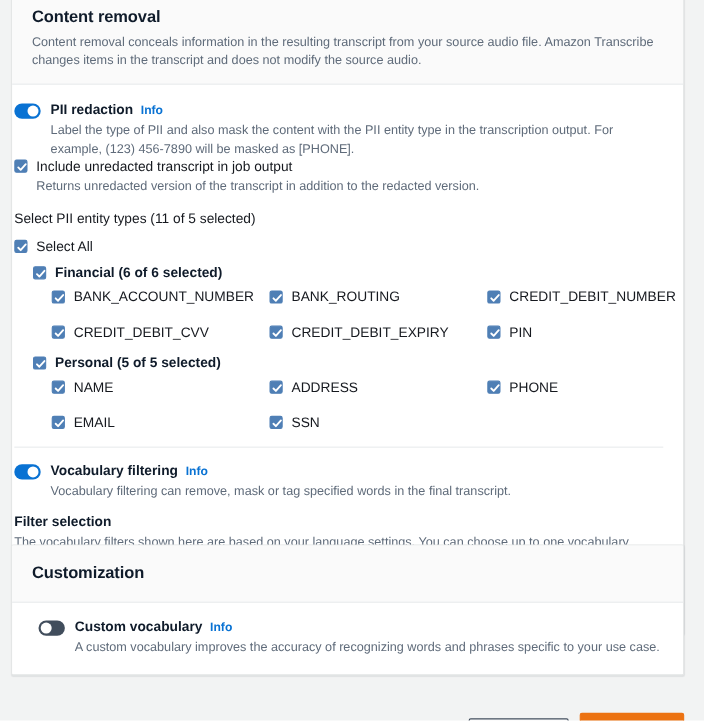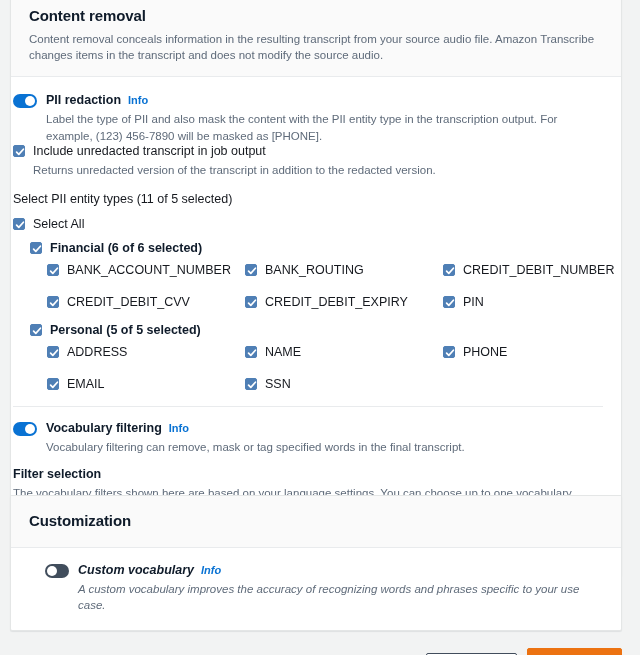--- a/index.html
+++ b/index.html
@@ -394,29 +394,29 @@
           <span class="cb-label bold">Personal (5 of 5 selected)</span>
         </div>
 
         <div class="entity-grid indent-1">
           <div class="row-cb">
             <span class="cb">
                 <svg width="10" height="10" viewBox="0 0 10 10">
                   <path d="M1.6 5.2 L3.8 7.4 L8.4 2.2" stroke="#ffffff" stroke-width="1.7" fill="none" stroke-linecap="round" stroke-linejoin="round"></path>
                 </svg>
               </span>
+            <span class="cb-label">NAME</span>
+          </div>
+          <div class="row-cb">
+            <span class="cb">
+                <svg width="10" height="10" viewBox="0 0 10 10">
+                  <path d="M1.6 5.2 L3.8 7.4 L8.4 2.2" stroke="#ffffff" stroke-width="1.7" fill="none" stroke-linecap="round" stroke-linejoin="round"></path>
+                </svg>
+              </span>
             <span class="cb-label">ADDRESS</span>
-          </div>
-          <div class="row-cb">
-            <span class="cb">
-                <svg width="10" height="10" viewBox="0 0 10 10">
-                  <path d="M1.6 5.2 L3.8 7.4 L8.4 2.2" stroke="#ffffff" stroke-width="1.7" fill="none" stroke-linecap="round" stroke-linejoin="round"></path>
-                </svg>
-              </span>
-            <span class="cb-label">NAME</span>
           </div>
           <div class="row-cb">
             <span class="cb">
                 <svg width="10" height="10" viewBox="0 0 10 10">
                   <path d="M1.6 5.2 L3.8 7.4 L8.4 2.2" stroke="#ffffff" stroke-width="1.7" fill="none" stroke-linecap="round" stroke-linejoin="round"></path>
                 </svg>
               </span>
             <span class="cb-label">PHONE</span>
           </div>
           <div class="row-cb">
@@ -470,21 +470,21 @@
       </div>
 
     </div>
   </section>
 
   <section class="card" id="card-customization">
     <div class="card-header" style="padding:16px 18px 16px 18px;">
       <div class="card-title">Customization</div>
     </div>
 
-    <div class="card-body" style="padding:15px 18px 16px 34px;font-style:italic;">
+    <div class="card-body" style="padding:15px 18px 16px 24px;">
       <div class="row-toggle">
         <div class="toggle off">
           <div class="knob"></div>
         </div>
         <div class="toggle-text">
           <div class="label-line">
             <span class="label-strong">Custom vocabulary</span>
             <span class="info-link">Info</span>
           </div>
           <div class="sub-desc">A custom vocabulary improves the accuracy of recognizing words and phrases specific to your use case.</div>

